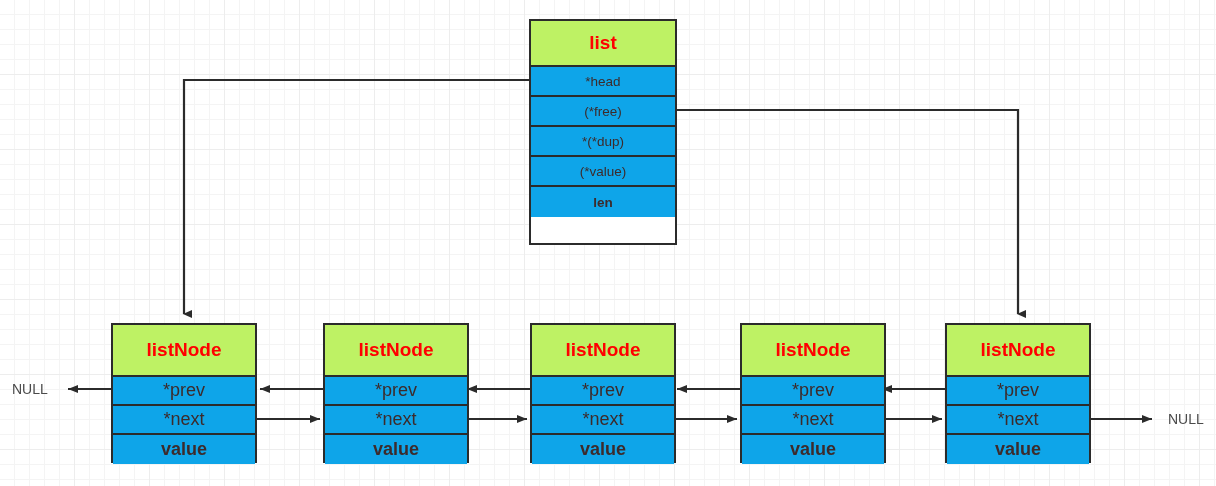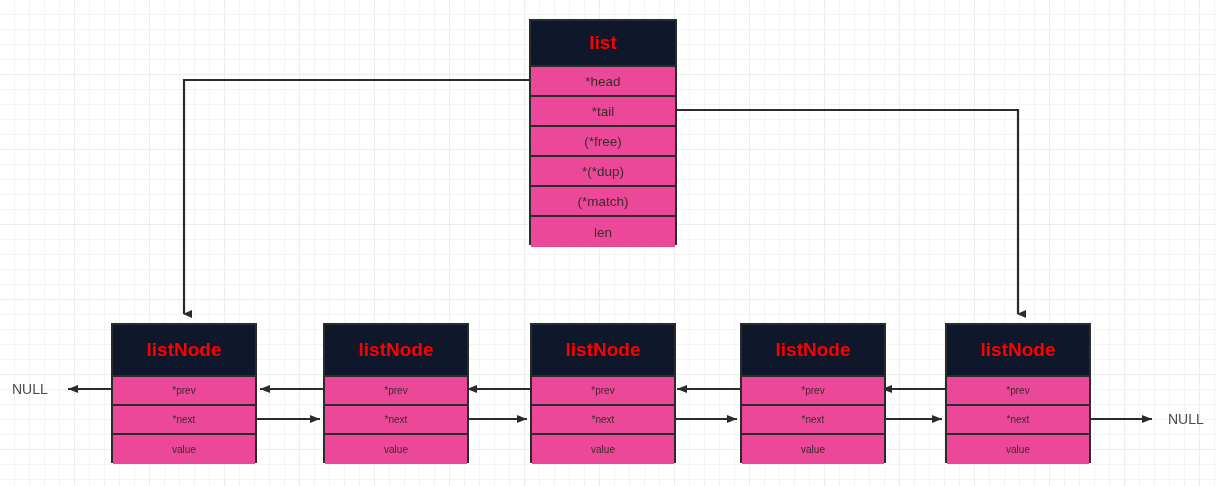--- a/index.html
+++ b/index.html
@@ -34,33 +34,34 @@
     z-index: 5;
   }
   .struct-title {
     box-sizing: border-box;
     display: flex;
     align-items: center;
     justify-content: center;
     color: #ff0000;
     font-weight: bold;
     border-bottom: 2px solid #2b2b2b;
-    background: #0f172a;
+    background: #bef264;
   }
   .struct-row {
     box-sizing: border-box;
     display: flex;
     align-items: center;
     justify-content: center;
     color: #3d2b2b;
-    background: #ec4899;
+    background: #0ea5e9;
     border-bottom: 2px solid #2b2b2b;
   }
   .struct-row.last {
     border-bottom: none;
+    font-weight: bold;
   }
 
   
   #list-struct {
     left: 529px;
     top: 19px;
     width: 148px;
     height: 226px;
   }
   #list-struct .struct-title {
@@ -77,21 +78,21 @@
     top: 323px;
     width: 146px;
     height: 140px;
   }
   .node-box .struct-title {
     height: 52px;
     font-size: 19px;
   }
   .node-box .struct-row {
     height: 29px;
-    font-size: 10px;
+    font-size: 18px;
   }
 
   .null-label {
     position: absolute;
     color: #4a4a4a;
     font-size: 14px;
     white-space: nowrap;
   }
 
   svg.connectors {
@@ -137,24 +138,23 @@
     <path d="M469,419 L527,419" fill="none" stroke="#2b2b2b" stroke-width="2.2" marker-end="url(#arrow-right)"></path>
     <path d="M676,419 L737,419" fill="none" stroke="#2b2b2b" stroke-width="2.2" marker-end="url(#arrow-right)"></path>
     <path d="M885,419 L942,419" fill="none" stroke="#2b2b2b" stroke-width="2.2" marker-end="url(#arrow-right)"></path>
 
     <path d="M1091,419 L1152,419" fill="none" stroke="#2b2b2b" stroke-width="2.2" marker-end="url(#arrow-right)"></path>
   </svg>
 
   <div class="struct-box" id="list-struct">
     <div class="struct-title">list</div>
     <div class="struct-row">*head</div>
-    <div class="struct-row">*tail</div>
     <div class="struct-row">(*free)</div>
     <div class="struct-row">*(*dup)</div>
-    <div class="struct-row">(*match)</div>
+    <div class="struct-row">(*value)</div>
     <div class="struct-row last">len</div>
   </div>
 
   <div class="struct-box node-box" style="left:111px;">
     <div class="struct-title">listNode</div>
     <div class="struct-row">*prev</div>
     <div class="struct-row">*next</div>
     <div class="struct-row last">value</div>
   </div>
 

